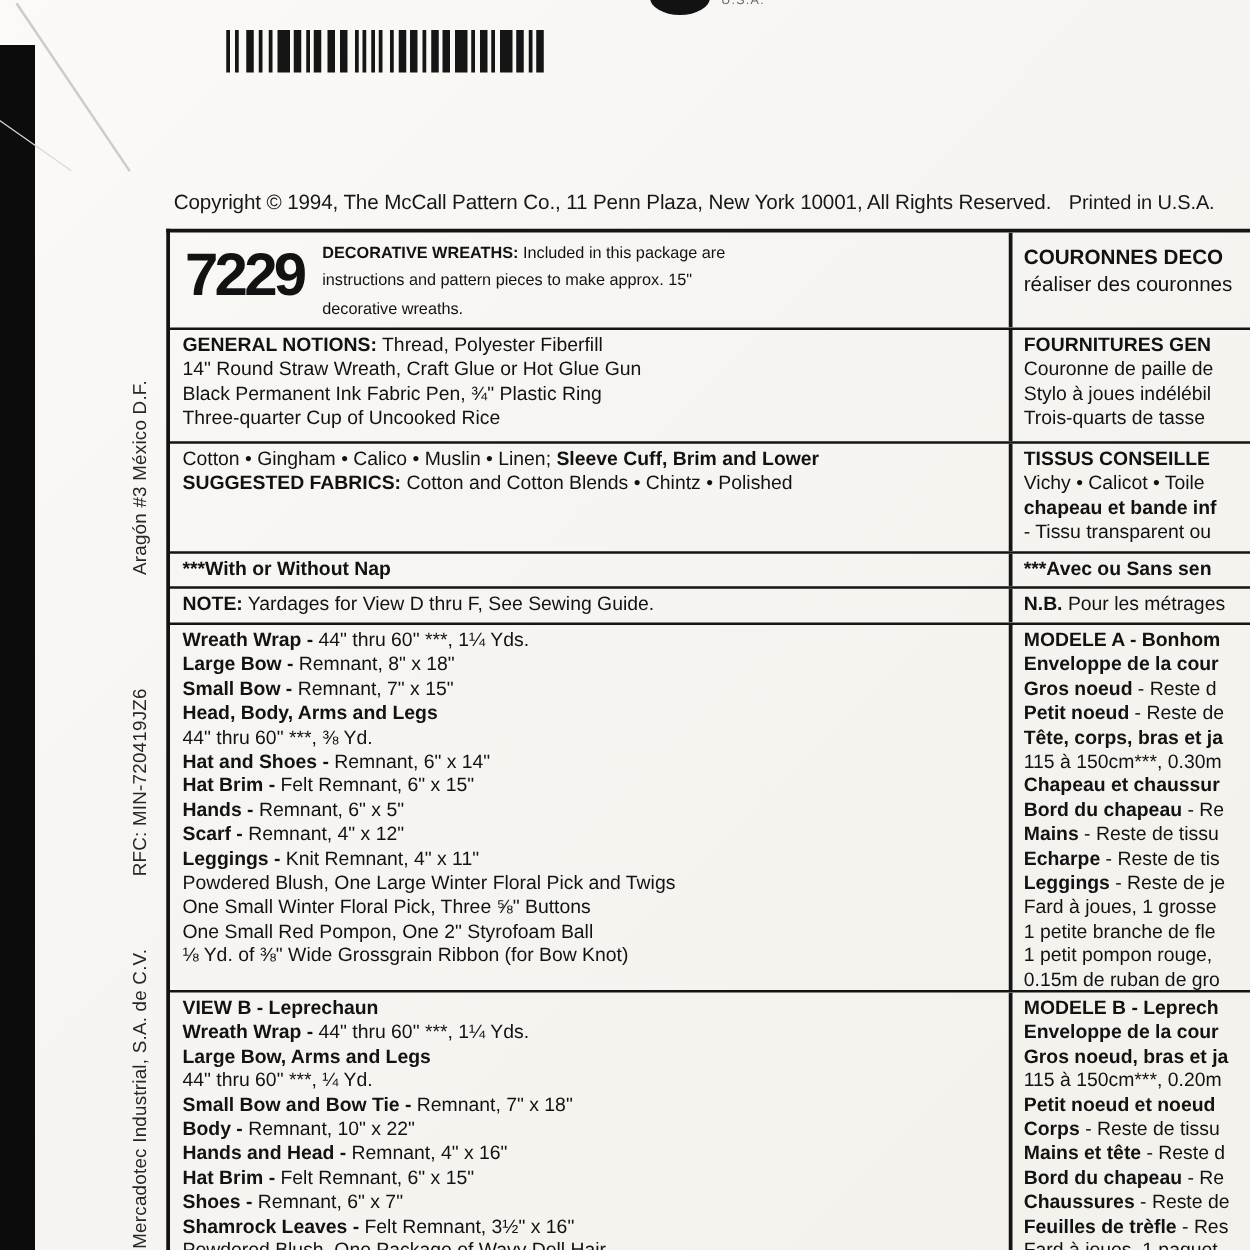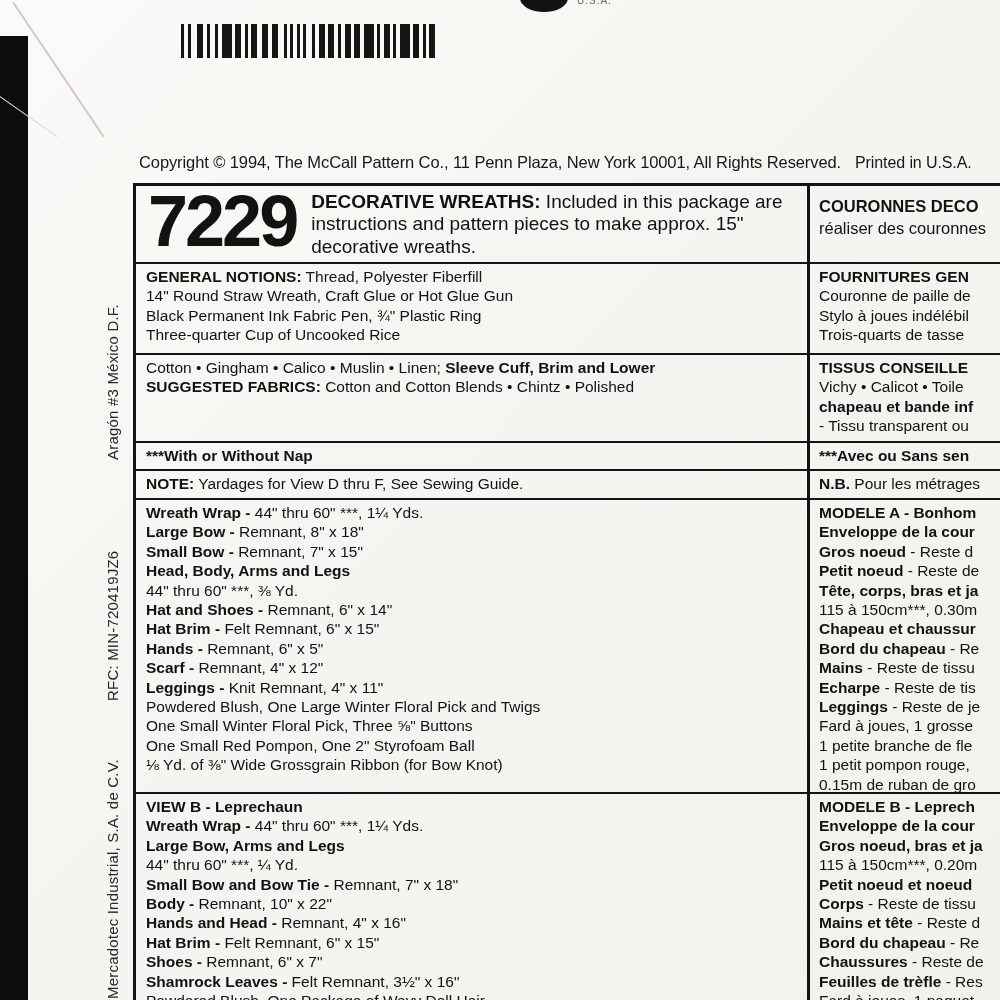--- a/index.html
+++ b/index.html
@@ -27,22 +27,22 @@
   #side-rfc{left:104px;top:701px}
   #side-company{left:104px;top:999px}
   
   #sheet-table{left:133px;top:183px;width:889px;border-top:3px solid #141414;border-left:3px solid #141414}
   .row{display:flex;border-bottom:2px solid #141414;box-sizing:border-box;overflow:hidden;background:transparent}
   .cell-en{width:671px;box-sizing:border-box;padding:3px 6px 0 10px;overflow:hidden}
   .cell-fr{flex:1;border-left:3px solid #141414;box-sizing:border-box;padding:3px 0 0 9px;overflow:hidden}
   .line{font-size:15.5px;line-height:19.4px;color:#121212;white-space:nowrap}
   .line .b{font-weight:bold}
   .row-header .cell-en{display:flex;align-items:flex-start;padding-top:5px}
-  .pattern-number{font-size:72px;font-weight:bold;line-height:60px;letter-spacing:-3px;margin:0 15px 0 2px;color:#121212}
-  .row-header .header-lines .line{font-size:19px;line-height:22.3px}
+  .pattern-number{font-size:48px;font-weight:bold;line-height:60px;letter-spacing:-3px;margin:0 15px 0 2px;color:#121212}
+  .row-header .header-lines .line{font-size:13px;line-height:22.3px}
   .row-header .cell-fr{padding-top:9px}
   .row-header .cell-fr .line{font-size:16.5px;line-height:22px}
 </style>
 </head>
 <body>
 
 <div id="canvas">
   <div id="black-strip" class="abs"></div>
   <div id="fold-line" class="abs"></div>
   <div id="fold-line2" class="abs"></div>

